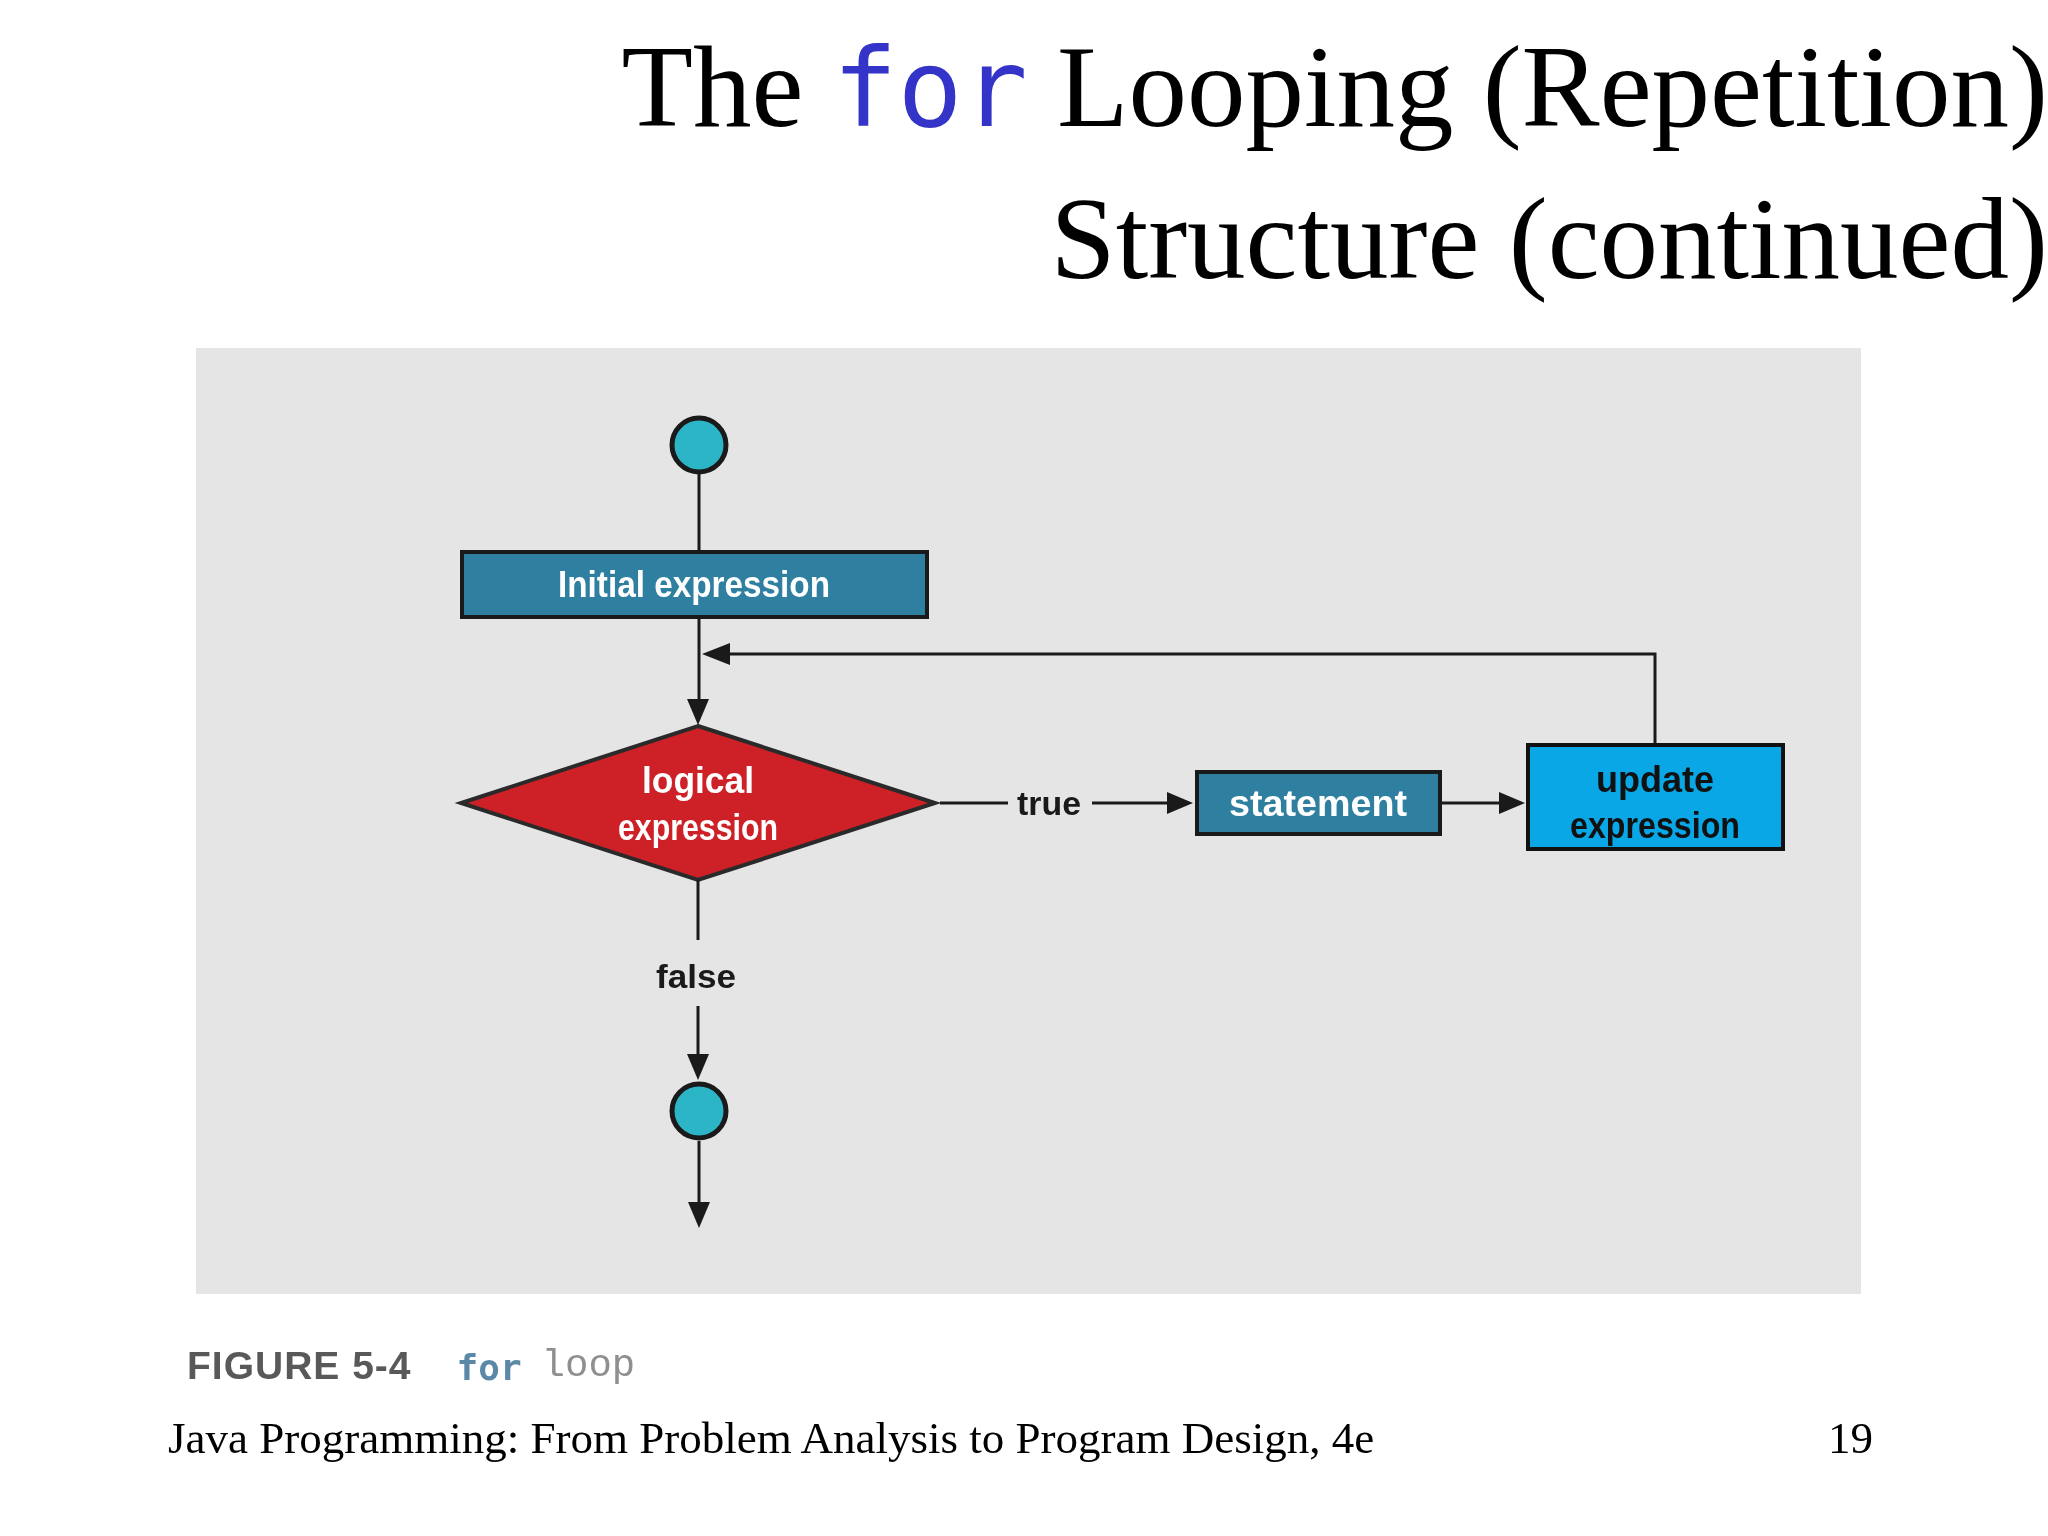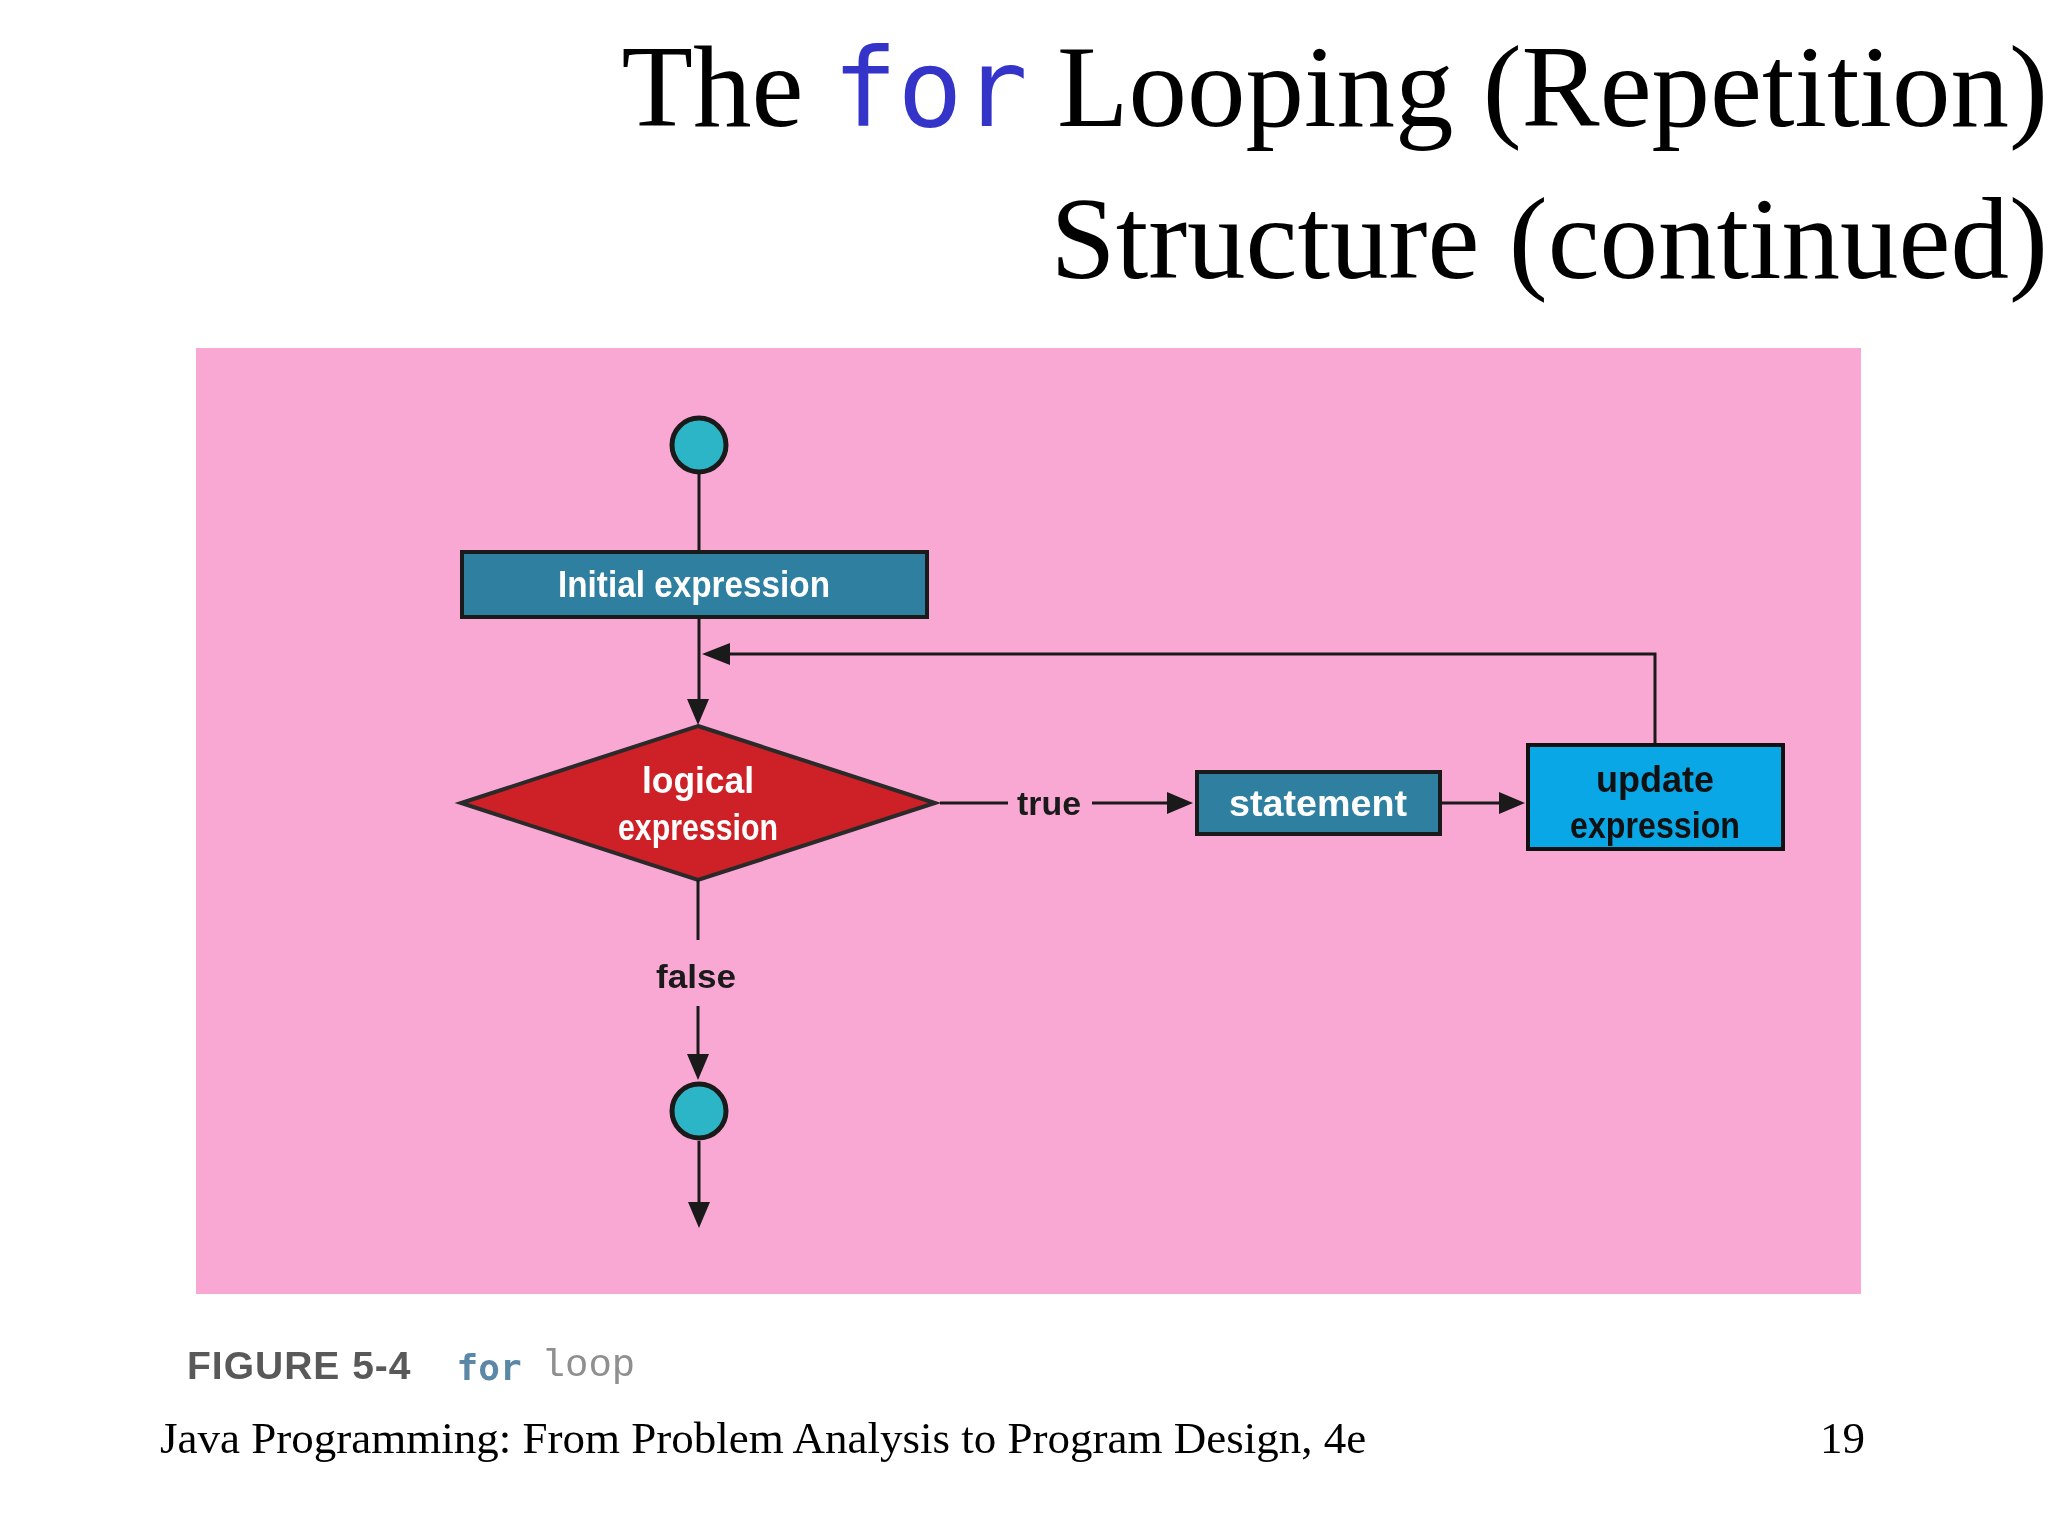--- a/index.html
+++ b/index.html
@@ -13,21 +13,21 @@
     font-family:"Liberation Serif",serif;
     font-size:117px;line-height:150px;font-weight:400;
   }
   .title .kw{
     font-family:"DejaVu Sans Mono",monospace;
     color:#3434C9;
     font-size:108px;
   }
   .panel{
     position:absolute;left:196px;top:348px;width:1665px;height:946px;
-    background:#f9a8d4;
+    background:#e5e5e5;
   }
   .flow-label{
     font-family:"Liberation Sans",sans-serif;
     font-weight:bold;
   }
   .caption{
     position:absolute;left:187px;top:1340px;height:48px;
     display:flex;align-items:flex-end;white-space:nowrap;
   }
   .caption .fig{
@@ -36,21 +36,21 @@
   }
   .caption .kw{
     font-family:"DejaVu Sans Mono",monospace;font-weight:bold;
     color:#5C88A8;font-size:36px;margin-left:45px;
   }
   .caption .rest{
     color:#8F8F8F;font-size:39px;margin-left:20px;
     font-family:Liberation Mono, monospace;
   }
   .footer{
-    position:absolute;left:160px;top:1412px;width:1705px;
+    position:absolute;left:168px;top:1412px;width:1705px;
     display:flex;justify-content:space-between;align-items:center;
     font-family:"Liberation Serif",serif;font-size:45px;color:#000;
   }
 </style>
 </head>
 <body>
 
 <div class="title">
   <div><span>The </span><span class="kw">for</span><span> Looping (Repetition)</span></div>
   <div>Structure (continued)</div>

